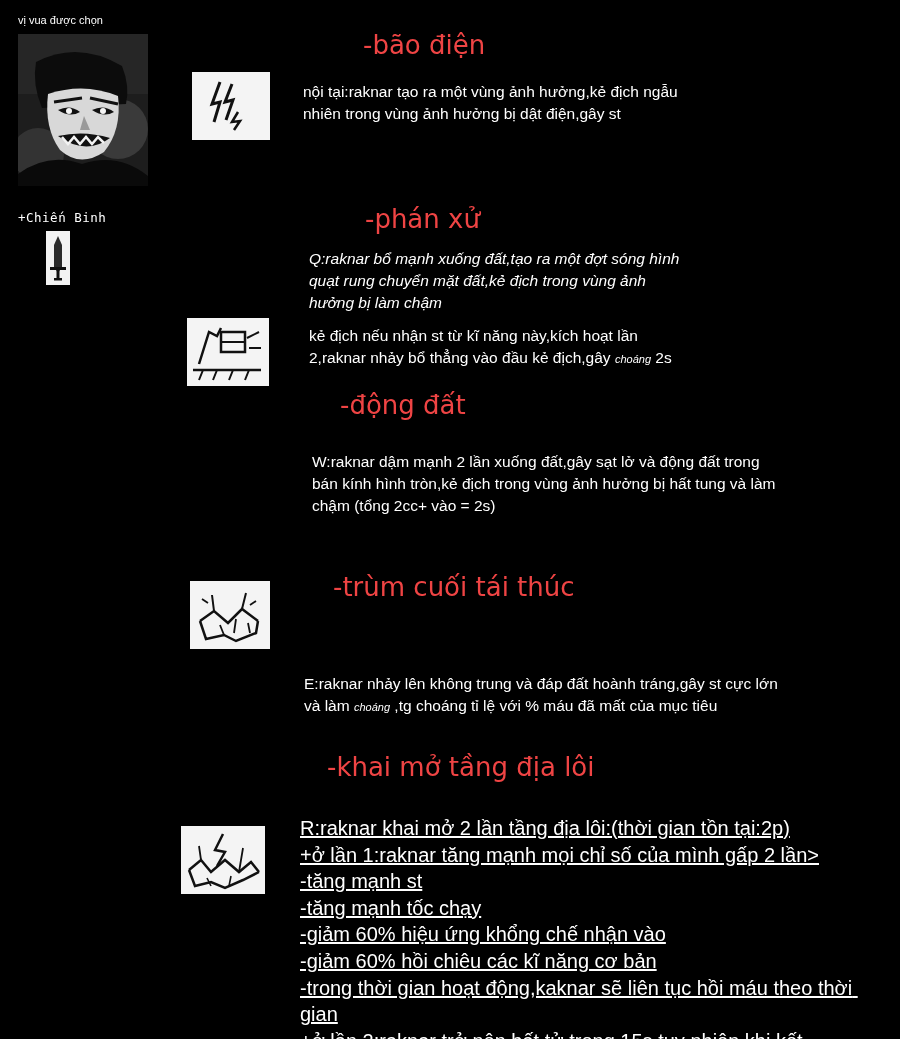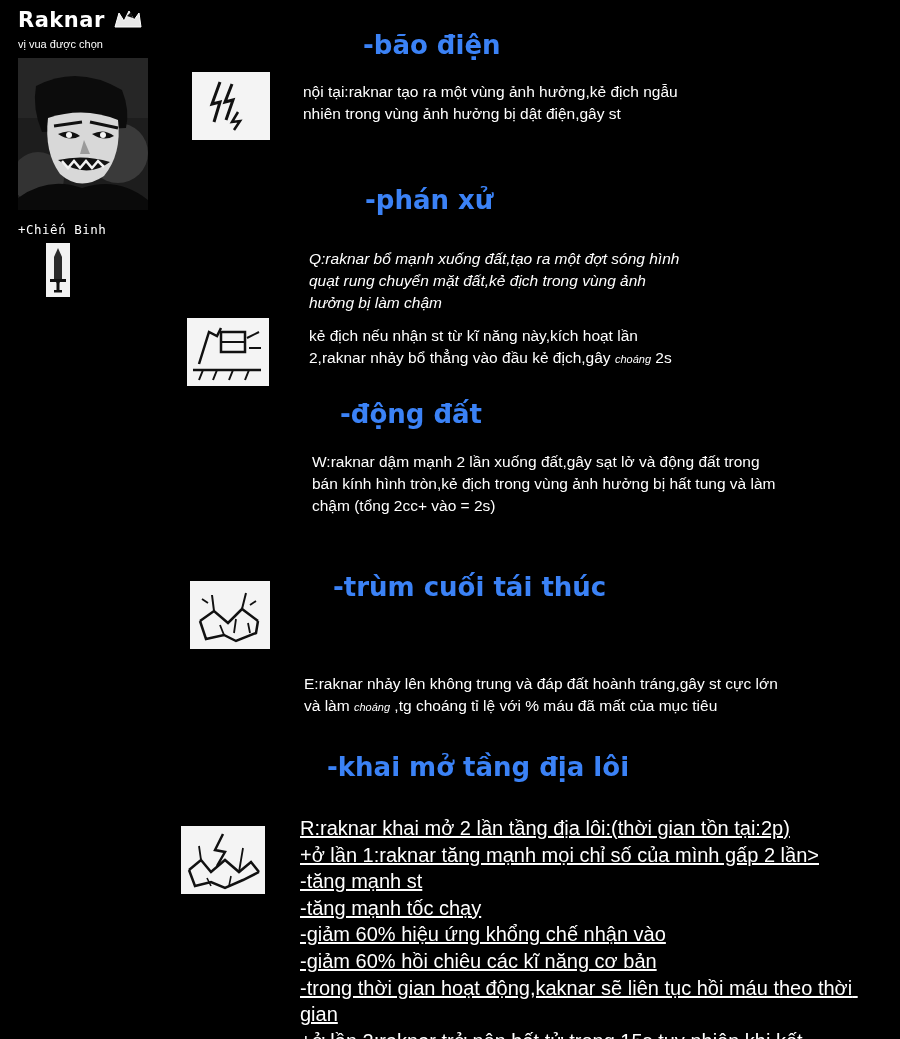--- a/index.html
+++ b/index.html
@@ -57,21 +57,21 @@
   }
   .portrait .p-bg {
     position: absolute;
     inset: 0;
     background:
       radial-gradient(circle at 30% 20%, #4a4a4a 0%, #2a2a2a 40%, #141414 80%);
   }
   .portrait svg { position: absolute; inset: 0; }
 
   .role-label {
-    margin-top: 12px;
+    margin-top: 24px;
     font-family: "DejaVu Sans Mono", monospace;
     font-size: 12.5px;
     letter-spacing: 0.5px;
     color: #ffffff;
   }
   .role-icon {
     margin-top: 6px;
     margin-left: 28px;
     width: 24px;
     height: 54px;
@@ -79,23 +79,23 @@
     position: relative;
   }
   .role-icon svg { position: absolute; inset: 0; }
 
   
   .ability {
     position: absolute;
   }
   .ability-title {
     font-family: "DejaVu Sans", sans-serif;
-    font-weight: bold;
+    font-weight: normal;
     font-size: 26px;
-    color: #3b82f6;
+    color: #ef4444;
     white-space: nowrap;
   }
   .ability-icon {
     background: #f4f4f4;
     position: relative;
     overflow: hidden;
   }
   .ability-icon svg { position: absolute; inset: 0; }
 
   .ability-text {
@@ -109,54 +109,45 @@
     font-size: 20px;
     line-height: 1.33;
     text-decoration: underline;
   }
 
   
   .t1 { left: 363px; top: 30px; }
   .i1 { left: 192px; top: 72px; width: 78px; height: 68px; }
   .x1 { left: 303px; top: 81px; width: 470px; }
 
-  .t2 { left: 365px; top: 185px; }
+  .t2 { left: 365px; top: 204px; }
   .i2 { left: 187px; top: 250px; width: 82px; height: 68px; }
   .x2 { left: 309px; top: 248px; width: 470px; font-style: italic; }
   .x2b { left: 309px; top: 325px; width: 480px; }
 
-  .t3 { left: 340px; top: 390px; margin-top: 9px; }
+  .t3 { left: 340px; top: 390px; }
   .i3 { left: 190px; top: 445px; width: 80px; height: 68px; }
   .x3 { left: 304px; top: 451px; width: 520px; margin-left: 8px; }
 
   .t4 { left: 333px; top: 572px; }
   .i4 { left: 181px; top: 622px; width: 84px; height: 68px; }
   .x4 { left: 304px; top: 637px; width: 510px; margin-top: 36px; }
 
   .t5 { left: 327px; top: 752px; }
   .x5 { left: 300px; top: 815px; width: 560px; }
 
   .kw {
     font-size: 11px;
     font-style: italic;
   }
 </style>
 </head>
 <body>
 
 <div class="champ-block">
-  <div class="champ-title-row">
-    <div class="champ-name">Raknar</div>
-    <div class="champ-icon">
-      <svg viewBox="0 0 30 22" width="30" height="22">
-        <path d="M2 18 L6 4 L11 12 L16 2 L21 11 L26 4 L28 18 Z" fill="#e8e8e8" stroke="#ffffff" stroke-width="1"></path>
-        <path d="M14 7 L18 3 L20 9 Z" fill="#111111"></path>
-      </svg>
-    </div>
-  </div>
   <div class="champ-subtitle">vị vua được chọn</div>
 
   <div class="portrait">
     <div class="p-bg"></div>
     <svg viewBox="0 0 130 152" width="130" height="152">
       <rect x="0" y="0" width="130" height="152" fill="#1d1d1d"></rect>
       <path d="M0 0 H130 V60 H0 Z" fill="#262626"></path>
       <circle cx="100" cy="95" r="30" fill="#3a3a3a"></circle>
       <circle cx="20" cy="120" r="26" fill="#333333"></circle>
 

